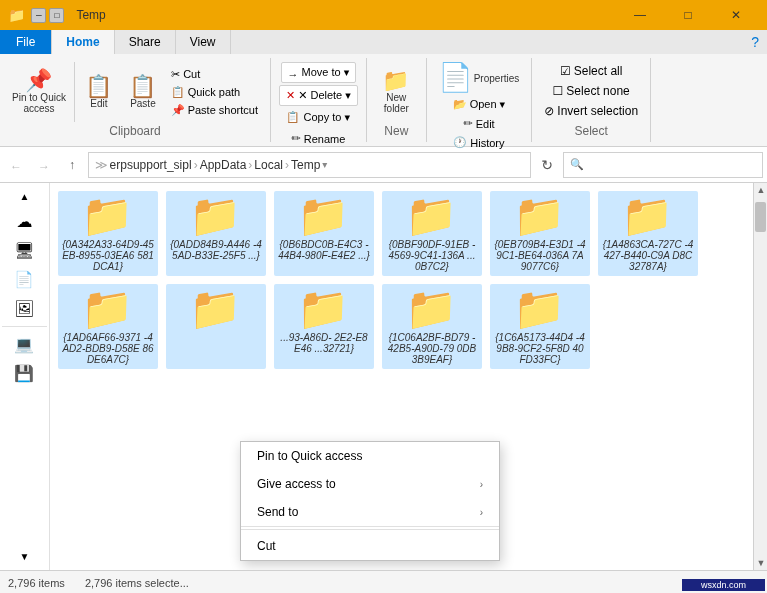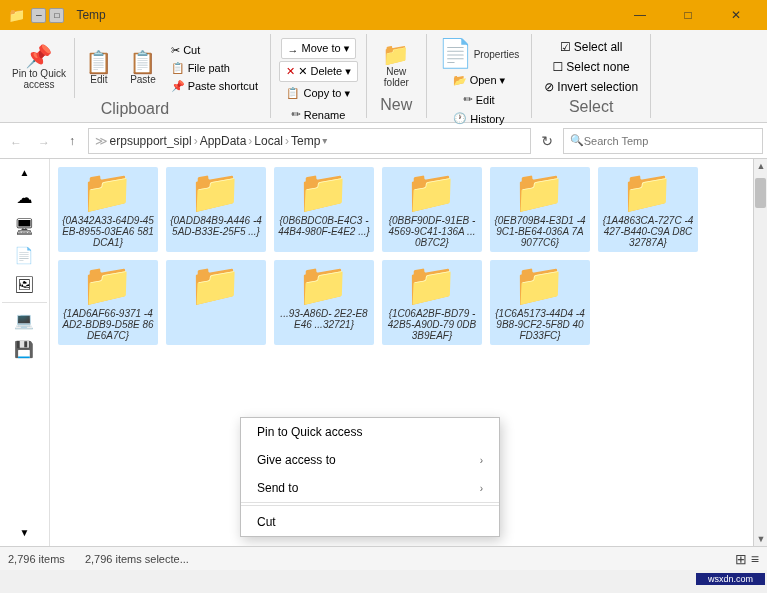--- a/index.html
+++ b/index.html
@@ -28,21 +28,21 @@
     .ribbon { background: #f5f5f5; border-bottom: 1px solid #d0d0d0; }
     .ribbon-tabs { display: flex; background: #e8e8e8; height: 24px; }
     .ribbon-tab {
       padding: 0 14px; height: 24px; display: flex; align-items: center;
       font-size: 12px; cursor: pointer; border-right: 1px solid #d0d0d0;
     }
     .ribbon-tab.active { background: #f5f5f5; color: #0078d7; font-weight: 600; }
     .ribbon-tab.file { background: #0078d7; color: white; padding: 0 16px; }
     .ribbon-body { display: flex; padding: 4px 0; height: 92px; }
     .ribbon-group { border-right: 1px solid #d0d0d0; padding: 4px 8px; display: flex; flex-direction: column; align-items: center; min-width: 60px; }
-    .ribbon-group-label { font-size: 16px; color: #666; margin-top: auto; padding-top: 2px; text-align: center; }
+    .ribbon-group-label { font-size: 12px; color: #666; margin-top: auto; padding-top: 2px; text-align: center; }
     .ribbon-group-items { display: flex; gap: 4px; flex: 1; align-items: center; }
     .ribbon-btn { display: flex; flex-direction: column; align-items: center; cursor: pointer; padding: 2px 4px; border-radius: 2px; min-width: 40px; }
     .ribbon-btn .icon { font-size: 22px; line-height: 1; }
     .ribbon-btn .label { font-size: 10px; text-align: center; color: #333; }
     .ribbon-btn-small { display: flex; align-items: center; gap: 3px; cursor: pointer; padding: 2px 4px; border-radius: 2px; white-space: nowrap; font-size: 11px; }
     .ribbon-col { display: flex; flex-direction: column; gap: 1px; }
     .select-item { padding: 2px 4px; cursor: pointer; display: flex; align-items: center; gap: 3px; }
 
     
     .address-bar {
@@ -159,26 +159,26 @@
       align-items: center;
       justify-content: space-between;
     }
     .ctx-item.separator-after { border-bottom: 1px solid #e0e0e0; }
     .ctx-chevron { font-size: 10px; color: #666; }
     .ctx-divider { height: 1px; background: #e0e0e0; margin: 2px 0; }
 
     
     .watermark {
       position: fixed;
-      bottom: 8px;
+      bottom: 2px;
       right: 2px;
       background: #1a237e;
       color: white;
       font-size: 9px;
-      padding: 1px 12px;
+      padding: 1px 19px;
       z-index: 9999;
     }
 
     .file-area-wrapper {
       display: flex;
       flex: 1;
       position: relative;
       overflow: hidden;
     }
   </style>
@@ -193,20 +193,29 @@
   </div>
   <span class="title-text">Temp</span>
   <div class="title-bar-controls">
     <div class="title-btn">—</div>
     <div class="title-btn">□</div>
     <div class="title-btn close">✕</div>
   </div>
 </div>
 
 <div class="ribbon">
+  <div class="ribbon-tabs">
+    <div class="ribbon-tab file">File</div>
+    <div class="ribbon-tab active">Home</div>
+    <div class="ribbon-tab">Share</div>
+    <div class="ribbon-tab">View</div>
+    <div style="margin-left:auto;display:flex;align-items:center;padding-right:8px;">
+      <span style="font-size:14px;color:#0078d7;cursor:pointer;">?</span>
+    </div>
+  </div>
 
   <div class="ribbon-body">
 
     <div class="ribbon-group">
       <div class="ribbon-group-items">
         <div class="ribbon-btn">
           <span class="icon">📌</span>
           <span class="label">Pin to Quick<br>access</span>
         </div>
         <div style="width:1px;background:#d0d0d0;height:60px;"></div>
@@ -218,21 +227,21 @@
           <span class="icon">📋</span>
           <span class="label">Paste</span>
         </div>
         <div class="ribbon-col">
           <div class="ribbon-btn-small">
             <span>✂</span>
             <span>Cut</span>
           </div>
           <div class="ribbon-btn-small">
             <span>📋</span>
-            <span>File path</span>
+            <span>Quick path</span>
           </div>
           <div class="ribbon-btn-small">
             <span>📌</span>
             <span>Paste shortcut</span>
           </div>
         </div>
       </div>
       <span class="ribbon-group-label">Clipboard</span>
     </div>
 
@@ -322,21 +331,20 @@
     <span class="path-part">AppData</span>
     <span class="path-sep"> › </span>
     <span class="path-part">Local</span>
     <span class="path-sep"> › </span>
     <span class="path-part">Temp</span>
     <span class="path-arrow"> ▾</span>
   </div>
   <div class="refresh-btn">↻</div>
   <div class="search-box">
     <span class="search-icon">🔍</span>
-    <input type="text" placeholder="Search Temp" style="">
   </div>
 </div>
 
 <div class="main">
 
   <div class="sidebar">
     <div class="sidebar-item">
       <span style="font-size:10px;">▲</span>
     </div>
     <div class="sidebar-item">

